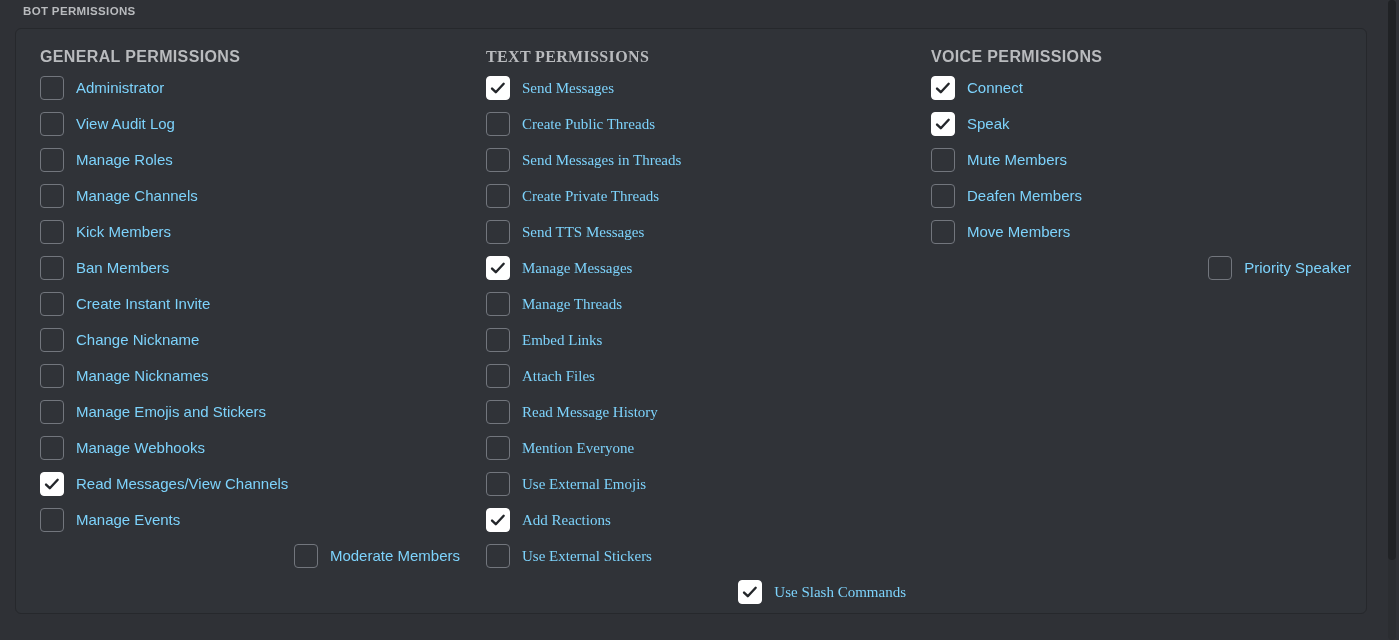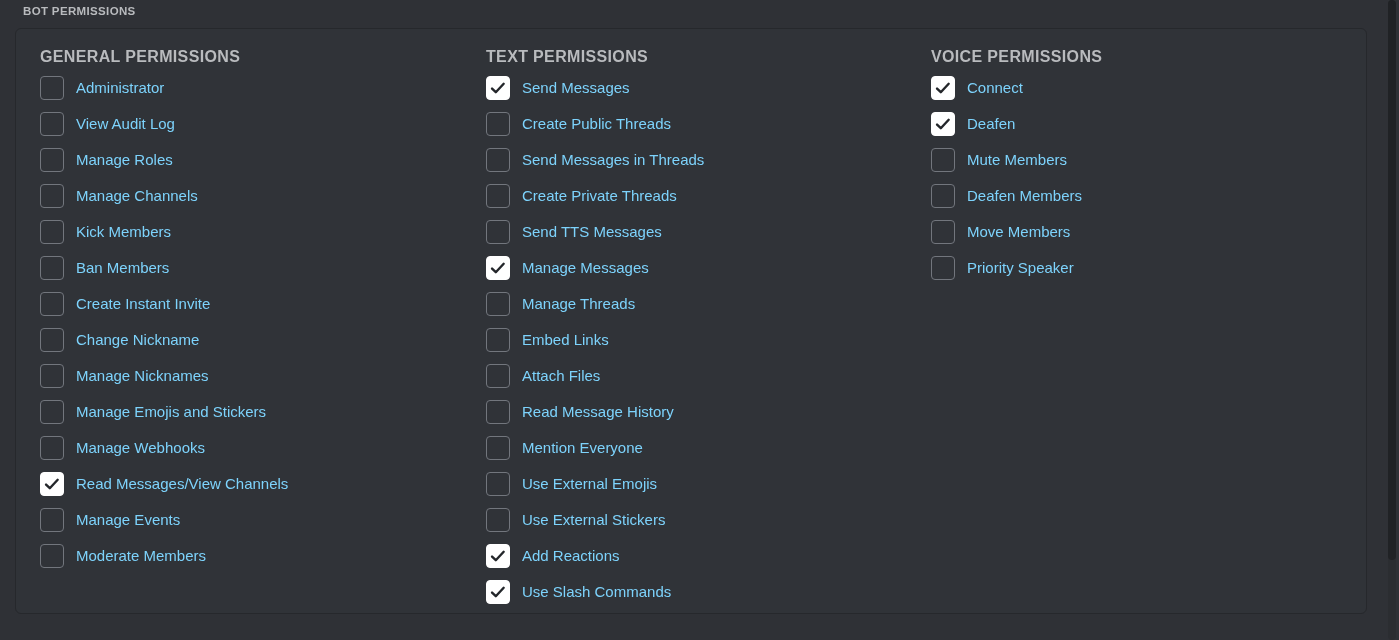--- a/index.html
+++ b/index.html
@@ -45,21 +45,21 @@
     top: 0;
     right: 0;
     bottom: 0;
   }
 
   .perm-column {
     position: absolute;
     top: 21px;
   }
   .perm-column.col-general { left: 24px; width: 420px; }
-  .perm-column.col-text    { left: 470px; width: 420px; }
+  .perm-column.col-text    { left: 470px; width: 420px; font-family: Liberation Serif, serif; }
   .perm-column.col-voice   { left: 915px; width: 420px; }
 
   .column-title {
     font-size: 16px;
     font-weight: bold;
     letter-spacing: 0.35px;
     color: #b9bbbe;
     text-transform: uppercase;
     margin: 0 0 12px 0;
     height: 14px;
@@ -73,21 +73,21 @@
     padding: 0;
   }
 
   .perm-row {
     display: flex;
     align-items: center;
     height: 24px;
     margin-bottom: 12px;
     cursor: pointer;
   }
-  .perm-row:last-child { margin-bottom: 0; }
+  .perm-row:last-child { margin-bottom: 0; justify-content: flex-end; }
 
   .checkbox {
     width: 24px;
     height: 24px;
     min-width: 24px;
     box-sizing: border-box;
     border-radius: 4px;
     background: transparent;
     border: 1px solid #72767d;
     position: relative;
@@ -271,32 +271,32 @@
           </li>
           <li class="perm-row">
             <span class="checkbox"></span>
             <span class="perm-label">Mention Everyone</span>
           </li>
           <li class="perm-row">
             <span class="checkbox"></span>
             <span class="perm-label">Use External Emojis</span>
           </li>
           <li class="perm-row">
+            <span class="checkbox checked">
+              <span class="tick">
+                <svg viewBox="0 0 24 24" aria-hidden="true">
+                  <path d="M5.5 12.6 L9.6 16.6 L18.2 7.4" fill="none" stroke="#23262a" stroke-width="2.6" stroke-linecap="round" stroke-linejoin="round"></path>
+                </svg>
+              </span>
+            </span>
+            <span class="perm-label">Add Reactions</span>
+          </li>
+          <li class="perm-row">
             <span class="checkbox"></span>
             <span class="perm-label">Use External Stickers</span>
-          </li>
-          <li class="perm-row">
-            <span class="checkbox checked">
-              <span class="tick">
-                <svg viewBox="0 0 24 24" aria-hidden="true">
-                  <path d="M5.5 12.6 L9.6 16.6 L18.2 7.4" fill="none" stroke="#23262a" stroke-width="2.6" stroke-linecap="round" stroke-linejoin="round"></path>
-                </svg>
-              </span>
-            </span>
-            <span class="perm-label">Add Reactions</span>
           </li>
           <li class="perm-row">
             <span class="checkbox checked">
               <span class="tick">
                 <svg viewBox="0 0 24 24" aria-hidden="true">
                   <path d="M5.5 12.6 L9.6 16.6 L18.2 7.4" fill="none" stroke="#23262a" stroke-width="2.6" stroke-linecap="round" stroke-linejoin="round"></path>
                 </svg>
               </span>
             </span>
             <span class="perm-label">Use Slash Commands</span>
@@ -318,21 +318,21 @@
             <span class="perm-label">Connect</span>
           </li>
           <li class="perm-row">
             <span class="checkbox checked">
               <span class="tick">
                 <svg viewBox="0 0 24 24" aria-hidden="true">
                   <path d="M5.5 12.6 L9.6 16.6 L18.2 7.4" fill="none" stroke="#23262a" stroke-width="2.6" stroke-linecap="round" stroke-linejoin="round"></path>
                 </svg>
               </span>
             </span>
-            <span class="perm-label">Deafen</span>
+            <span class="perm-label">Speak</span>
           </li>
           <li class="perm-row">
             <span class="checkbox"></span>
             <span class="perm-label">Mute Members</span>
           </li>
           <li class="perm-row">
             <span class="checkbox"></span>
             <span class="perm-label">Deafen Members</span>
           </li>
           <li class="perm-row">

